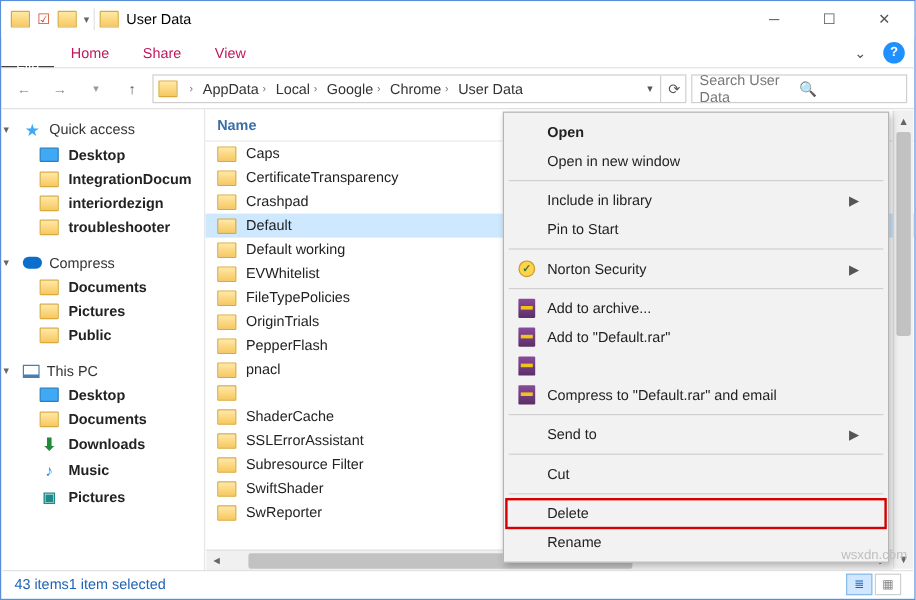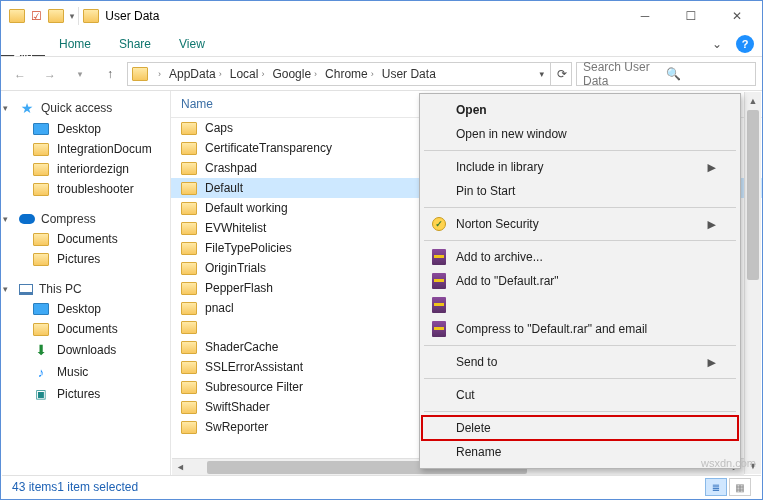--- a/index.html
+++ b/index.html
@@ -11,21 +11,21 @@
 .qat .folder-mini { width:16px; height:14px; background: linear-gradient(#ffe9a6,#f7c860); border:1px solid #d9aa3b; border-radius:1px; }
 .qat-sep { width:1px; height:18px; background:#e0e0e0; margin:0 4px; }
 .title-icon { width:16px; height:14px; background: linear-gradient(#ffe9a6,#f7c860); border:1px solid #d9aa3b; border-radius:1px; margin-right:6px;}
 .title-text { font-size:12px; }
 .winbtns { margin-left:auto; display:flex; }
 .winbtn { width:46px; height:28px; display:flex; align-items:center; justify-content:center; color:#555;}
 
 
 .ribbon { height: 26px; display:flex; align-items:stretch; border-bottom:1px solid #e1e1e1; }
 .ribbon .file { width:44px; background:#404040; color:#fff; display:flex; align-items:center; justify-content:center; font-size:12px;margin-top:24px;}
-.ribbon .tab { padding:0 14px; display:flex; align-items:center; color:#0f766e; }
+.ribbon .tab { padding:0 14px; display:flex; align-items:center; color:#be185d; }
 .ribbon .expand { margin-left:auto; padding:0 8px; display:flex; align-items:center; color:#555;}
 .ribbon .help { width:18px;height:18px;border-radius:50%;background:#1e90ff;color:#fff;display:flex;align-items:center;justify-content:center;margin:4px 8px 0 6px;font-weight:bold;font-size:11px;}
 
 
 .navbar { height:34px; display:flex; align-items:center; border-bottom:1px solid #e1e1e1; padding:0 6px; gap:4px;}
 .navbtn { width:26px;height:26px;display:flex;align-items:center;justify-content:center;color:#999;border-radius:2px;}
 .navbtn.enabled{color:#555;}
 .addr { flex:1; height:24px; border:1px solid #cfcfcf; display:flex; align-items:center; padding:0 4px; gap:2px; overflow:hidden;}
 .addr .folder-mini{width:16px;height:14px;background:linear-gradient(#ffe9a6,#f7c860);border:1px solid #d9aa3b;border-radius:1px;margin-right:2px;}
 .crumb{display:flex;align-items:center;padding:0 3px;color:#333;white-space:nowrap;}
@@ -33,35 +33,35 @@
 .addr-end{margin-left:auto;display:flex;align-items:center;gap:4px;color:#555;}
 .refresh-sep{width:1px;height:22px;background:#cfcfcf;margin:0 2px;}
 .search{width:180px;height:24px;border:1px solid #cfcfcf;display:flex;align-items:center;padding:0 6px;color:#777;}
 .search span{flex:1; font-style:normal;}
 
 
 .main{display:flex;height:calc(500px - 30px - 26px - 34px - 24px - 2px);}
 .sidebar{width:170px;border-right:1px solid #e6e6e6;overflow:hidden;padding-top:6px;}
 .navgroup{margin-bottom:10px;}
 .navhead{display:flex;align-items:center;padding:3px 6px 3px 14px;gap:6px;color:#333;}
-.navitem{display:flex;align-items:center;padding:3px 6px 3px 32px;gap:8px;color:#222;}
+.navitem{display:flex;align-items:center;padding:3px 6px 3px 32px;gap:8px;color:#222;font-weight:bold;}
 .exp{width:10px;color:#666;font-size:9px;margin-left:-12px;}
 .ic{width:16px;height:16px;display:inline-flex;align-items:center;justify-content:center;}
 .ic-folder{width:16px;height:13px;background:linear-gradient(#ffe9a6,#f7c860);border:1px solid #d9aa3b;border-radius:1px;}
 .ic-desktop{width:16px;height:12px;background:#3fa9f5;border:1px solid #2a7fbf;border-radius:1px;}
 .ic-star{color:#3fa9f5;font-size:14px;}
 .ic-onedrive{width:16px;height:10px;background:#0a6ecc;border-radius:5px;}
 .ic-pc{width:14px;height:11px;background:#fff;border:1px solid #4a7db0;border-bottom:3px solid #4a7db0;}
 .ic-dl{color:#1f8a37;font-size:14px;}
 .ic-music{color:#1e90ff;font-size:13px;}
 .ic-pic{color:#1f8a8a;font-size:12px;}
 
 .filepane{flex:1;display:flex;flex-direction:column;overflow:hidden;}
 .colhead{display:flex;border-bottom:1px solid #e8e8e8;color:#4a6;color:#555;}
-.colhead .col{padding:6px 10px;color:#3c6fa5;font-size:12px;}
+.colhead .col{padding:6px 10px;color:#3c6fa5;font-size:12px;font-weight:bold;}
 .list{flex:1;overflow:auto;}
 .row{display:flex;align-items:center;padding:3px 10px;gap:8px;}
 .row.selected{background:#cde8ff;}
 .row .ic-folder{width:16px;height:13px;}
 .row span.nm{color:#222;text-align:center;}
 .scroll-v{position:absolute;right:1px;top:91px;bottom:25px;width:17px;background:#f0f0f0;border-left:1px solid #e0e0e0;}
 .scroll-thumb{position:absolute;left:2px;right:2px;top:18px;height:170px;background:#c2c2c2;border-radius:2px;}
 .scroll-btn{position:absolute;left:0;right:0;height:17px;display:flex;align-items:center;justify-content:center;color:#666;font-size:9px;}
 .scroll-h{position:absolute;left:171px;right:18px;bottom:24px;height:17px;background:#f0f0f0;border-top:1px solid #e0e0e0;display:flex;align-items:center;}
 .scroll-h .thumb{height:13px;width:320px;margin-left:18px;background:#c2c2c2;border-radius:2px;}
@@ -190,20 +190,24 @@
           <span>Compress</span>
         </div>
       <div class="navitem">
           <span class="ic ic-folder"></span>
           <span>Documents</span>
         </div>
       <div class="navitem">
           <span class="ic ic-folder"></span>
           <span>Pictures</span>
         </div>
+      <div class="navitem">
+          <span class="ic ic-folder"></span>
+          <span>Public</span>
+        </div>
     </div>
     <div class="navgroup">
       <div class="navhead">
           <span class="exp">▾</span>
           <span class="ic ic-pc"></span>
           <span>This PC</span>
         </div>
       <div class="navitem">
           <span class="ic ic-desktop"></span>
           <span>Desktop</span>

